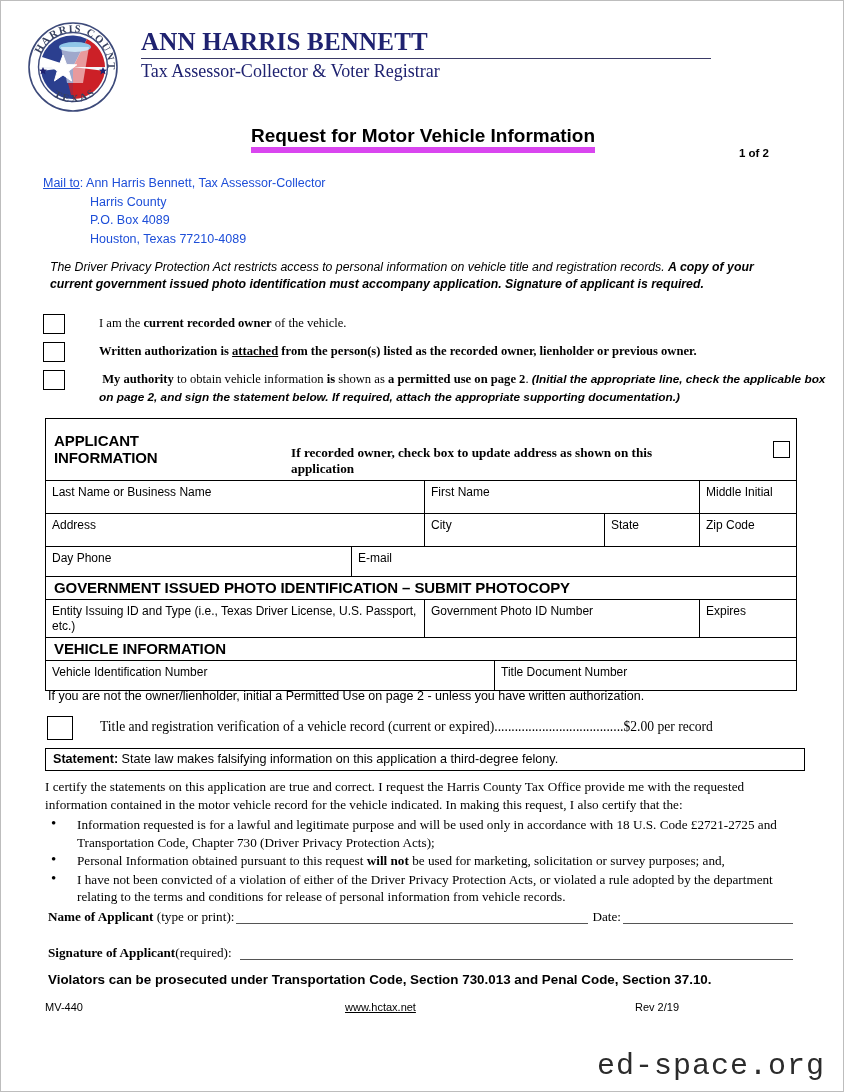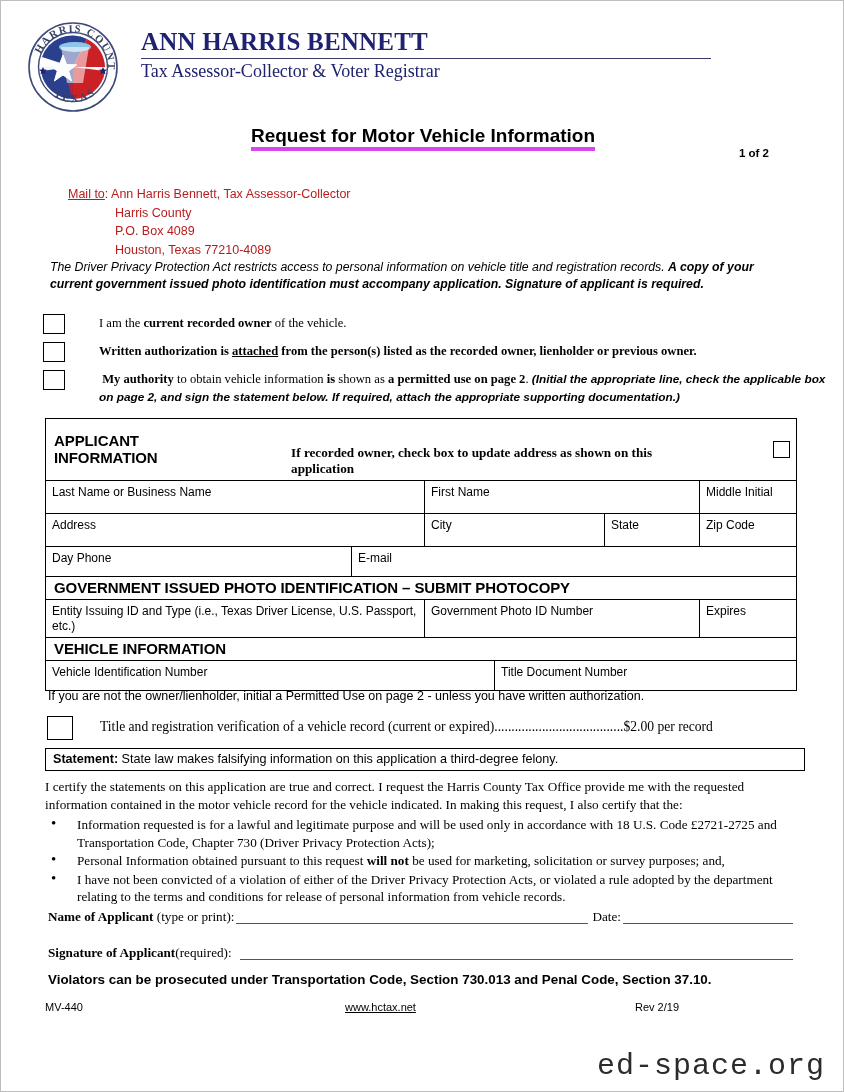--- a/index.html
+++ b/index.html
@@ -60,39 +60,38 @@
     position: absolute;
     left: 0; top: 124px;
     width: 844px;
     text-align: center;
     font-family: "Liberation Sans", sans-serif;
     font-weight: bold;
     font-size: 19px;
     color: #000;
   }
   .doc-title span {
-    border-bottom: 4px solid #d946ef;
+    border-bottom: 6px solid #d946ef;
     padding-bottom: 1px;
   }
   .page-of {
     position: absolute;
     right: 74px; top: 146px;
     font-size: 11.5px;
     font-weight: bold;
     color: #000;
   }
 
   
   .mailto {
     position: absolute;
-    left: 42px; top: 184px;
+    left: 42px; top: 173px;
     font-size: 12.5px;
     line-height: 18.5px;
-    color: #b91c1c;
-    margin-left: 25px;
+    color: #1d4ed8;
   }
   .mailto .lbl { font-weight: normal; text-decoration: underline; }
   .mailto .indent { padding-left: 47px; display: block; }
 
   
   .dppa {
     position: absolute;
     left: 49px; top: 258px;
     width: 744px;
     font-family: "Liberation Sans", sans-serif;

